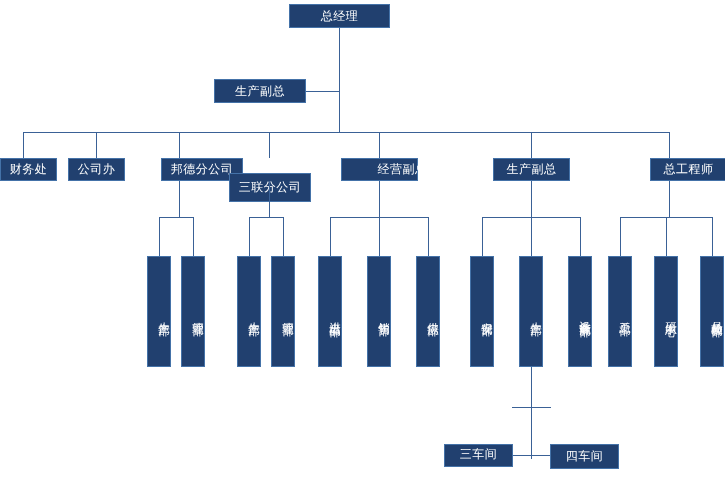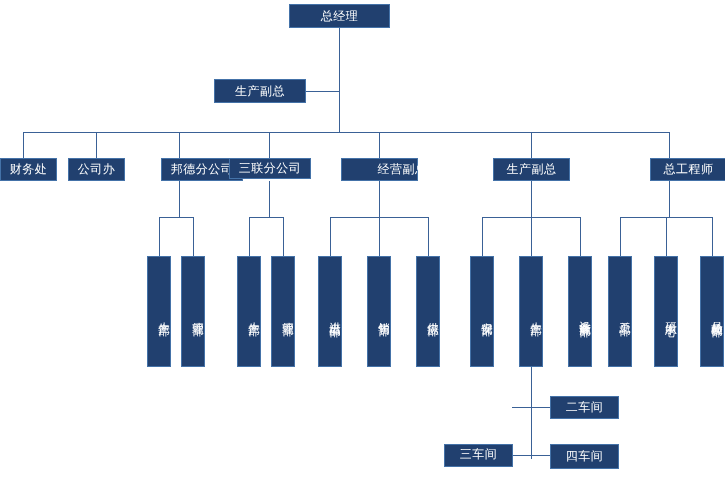--- a/index.html
+++ b/index.html
@@ -73,21 +73,21 @@
   <div class="ln v" style="left:96px; top:132px; height:26px;"></div>
   <div class="ln v" style="left:179px; top:132px; height:26px;"></div>
   <div class="ln v" style="left:269px; top:132px; height:26px;"></div>
   <div class="ln v" style="left:379px; top:132px; height:26px;"></div>
   <div class="ln v" style="left:531px; top:132px; height:26px;"></div>
   <div class="ln v" style="left:669px; top:132px; height:26px;"></div>
 
   <div class="node h" style="left:0px; top:158px; width:57px; height:23px;">财务处</div>
   <div class="node h" style="left:68px; top:158px; width:57px; height:23px;">公司办</div>
   <div class="node h" style="left:140px; top:158px; width:82px; height:23px;margin-left:21px;">邦德分公司</div>
-  <div class="node h" style="left:229px; top:158px; width:82px; height:21px;">三联分公司</div>
+  <div class="node h" style="left:229px; top:173px; width:82px; height:29px;">三联分公司</div>
   <div class="node h" style="left:341px; top:158px; width:77px; height:23px;padding-left:48px;">经营副总</div>
   <div class="node h" style="left:493px; top:158px; width:77px; height:23px;">生产副总</div>
   <div class="node h" style="left:650px; top:158px; width:77px; height:23px;">总工程师</div>
 
   <div class="ln v" style="left:179px; top:181px; height:36px;"></div>
   <div class="ln h" style="left:159px; top:217px; width:34px;"></div>
   <div class="ln v" style="left:159px; top:217px; height:39px;"></div>
   <div class="ln v" style="left:193px; top:217px; height:39px;"></div>
 
   <div class="node v" style="left:147px; top:256px; width:24px; height:111px;">生产部</div>
@@ -131,17 +131,16 @@
   <div class="node v" style="left:654px; top:256px; width:24px; height:111px;">研发中心</div>
   <div class="node v" style="left:700px; top:256px; width:24px; height:111px;">品质检验部</div>
 
   <div class="ln v" style="left:531px; top:367px; height:92px;"></div>
 
   <div class="ln h" style="left:512px; top:407px; width:20px;"></div>
   <div class="ln h" style="left:531px; top:407px; width:20px;"></div>
   <div class="ln h" style="left:512px; top:455px; width:20px;"></div>
   <div class="ln h" style="left:531px; top:455px; width:20px;"></div>
 
-  <div class="node h" style="left:550px; top:396px; width:69px; height:23px;">二车间</div>
   <div class="node h" style="left:444px; top:444px; width:69px; height:23px;font-family:Liberation Mono, monospace;">三车间</div>
   <div class="node h" style="left:550px; top:444px; width:69px; height:25px;">四车间</div>
 
 </div>
 
 </body></html>

